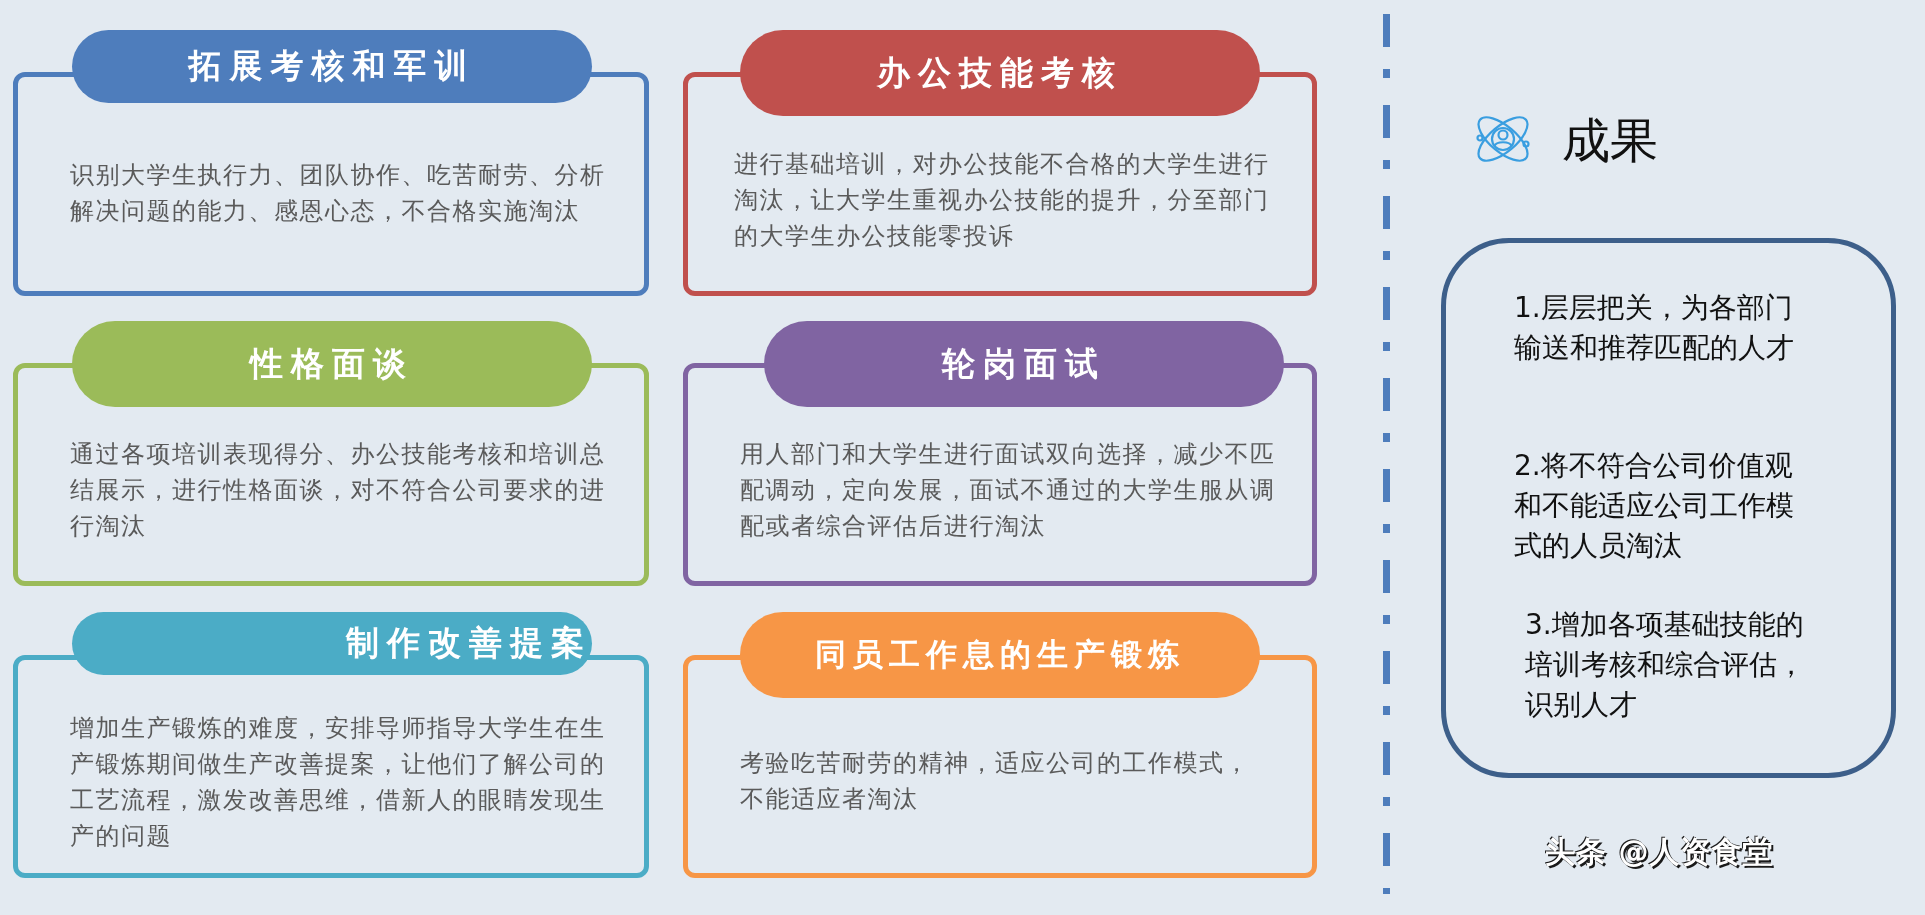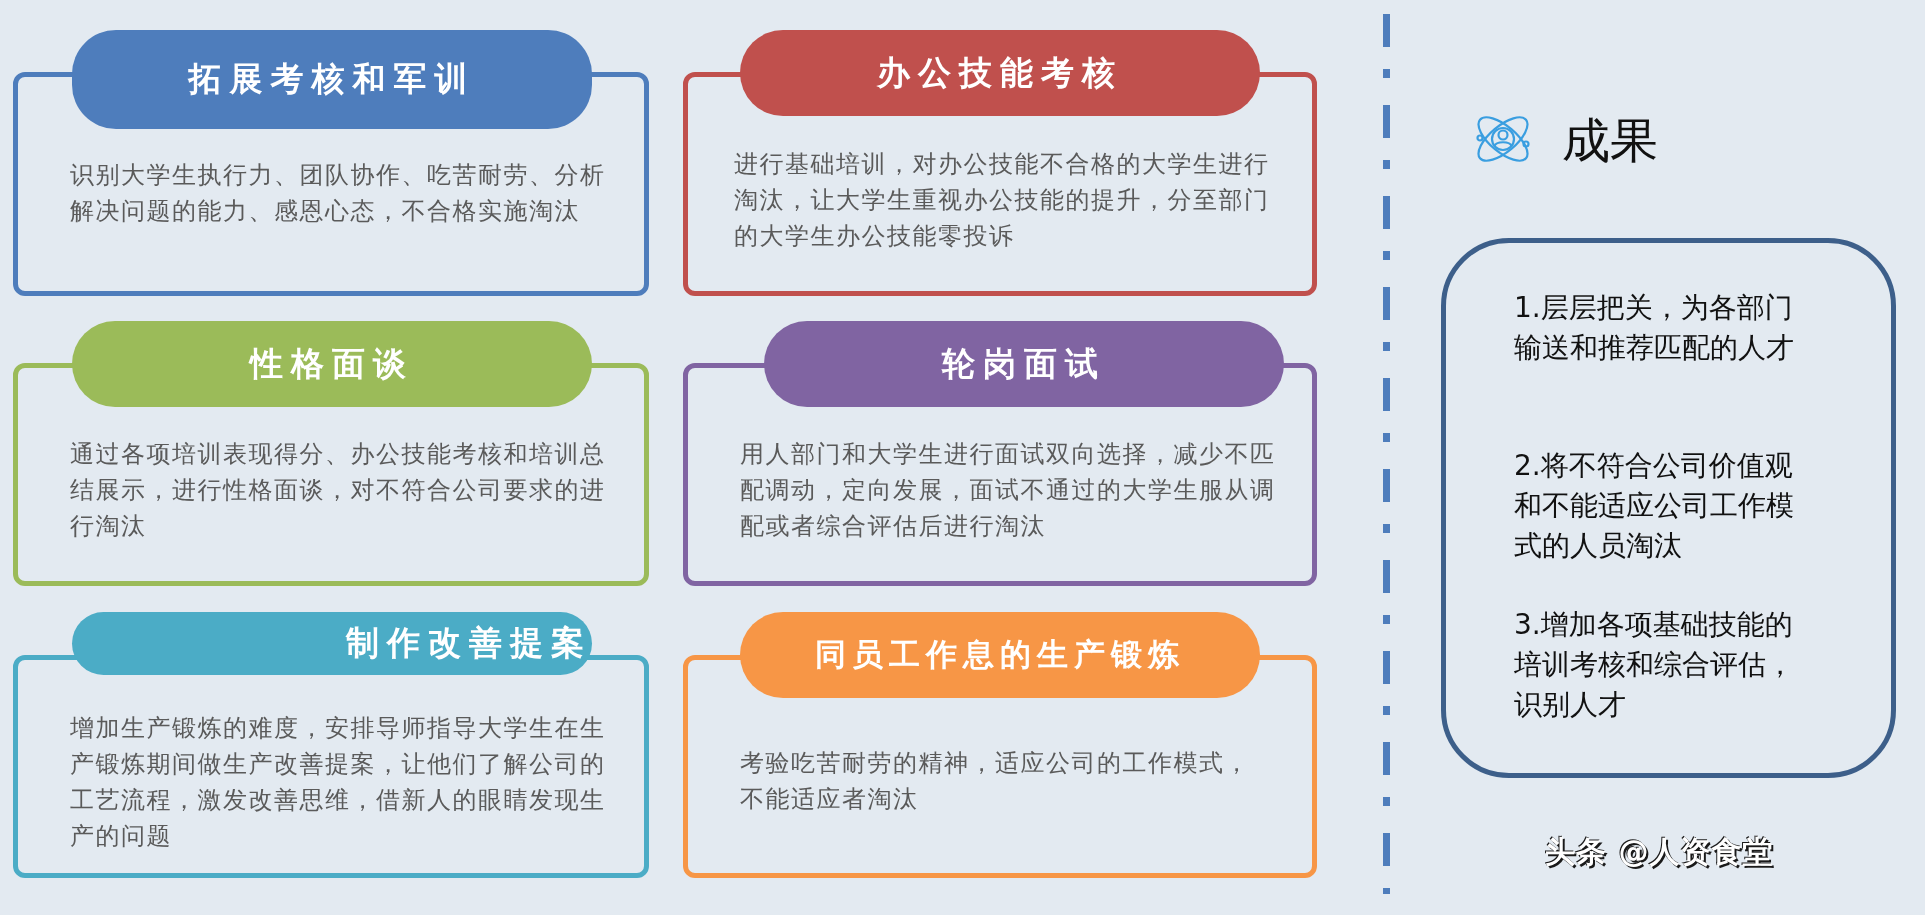--- a/index.html
+++ b/index.html
@@ -76,21 +76,21 @@
     color: #ffffff;
     text-shadow: 2px 2px 0 #1a1a1a, -1px -1px 0 #1a1a1a;
     letter-spacing: 1px;
   }
 </style>
 </head>
 <body>
 
 <div class="card" style="left:13px; top:72px; width:636px; height:224px; border-color:#4e7dbc;">
 </div>
-<div class="pill" style="left:72px; top:30px; width:520px; height:99px; background:#4e7dbc;">
+<div class="pill" style="left:72px; top:30px; width:520px; height:73px; background:#4e7dbc;">
   <span>拓展考核和军训</span>
 </div>
 <div class="desc" style="left:70px; top:157px; width:550px;">识别大学生执行力、团队协作、吃苦耐劳、分析解决问题的能力、感恩心态，不合格实施淘汰</div>
 
 <div class="card" style="left:683px; top:72px; width:634px; height:224px; border-color:#c0504d;">
 </div>
 <div class="pill" style="left:740px; top:30px; width:520px; height:86px; background:#c0504d;">
   <span>办公技能考核</span>
 </div>
 <div class="desc" style="left:734px; top:146px; width:555px;">进行基础培训，对办公技能不合格的大学生进行淘汰，让大学生重视办公技能的提升，分至部门的大学生办公技能零投诉</div>
@@ -141,17 +141,17 @@
 </div>
 
 <div class="results-box"></div>
 
 <div class="results-item" style="top:288px;">
   <span class="num">1.</span><span>层层把关，为各部门输送和推荐匹配的人才</span>
 </div>
 <div class="results-item" style="top:446px;">
   <span class="num">2.</span><span>将不符合公司价值观和不能适应公司工作模式的人员淘汰</span>
 </div>
-<div class="results-item" style="top:605px;">
+<div class="results-item" style="top:605px;margin-left:11px;">
   <span class="num">3.</span><span>增加各项基础技能的培训考核和综合评估，识别人才</span>
 </div>
 
 <div class="watermark">头条 @人资食堂</div>
 
 </body></html>

